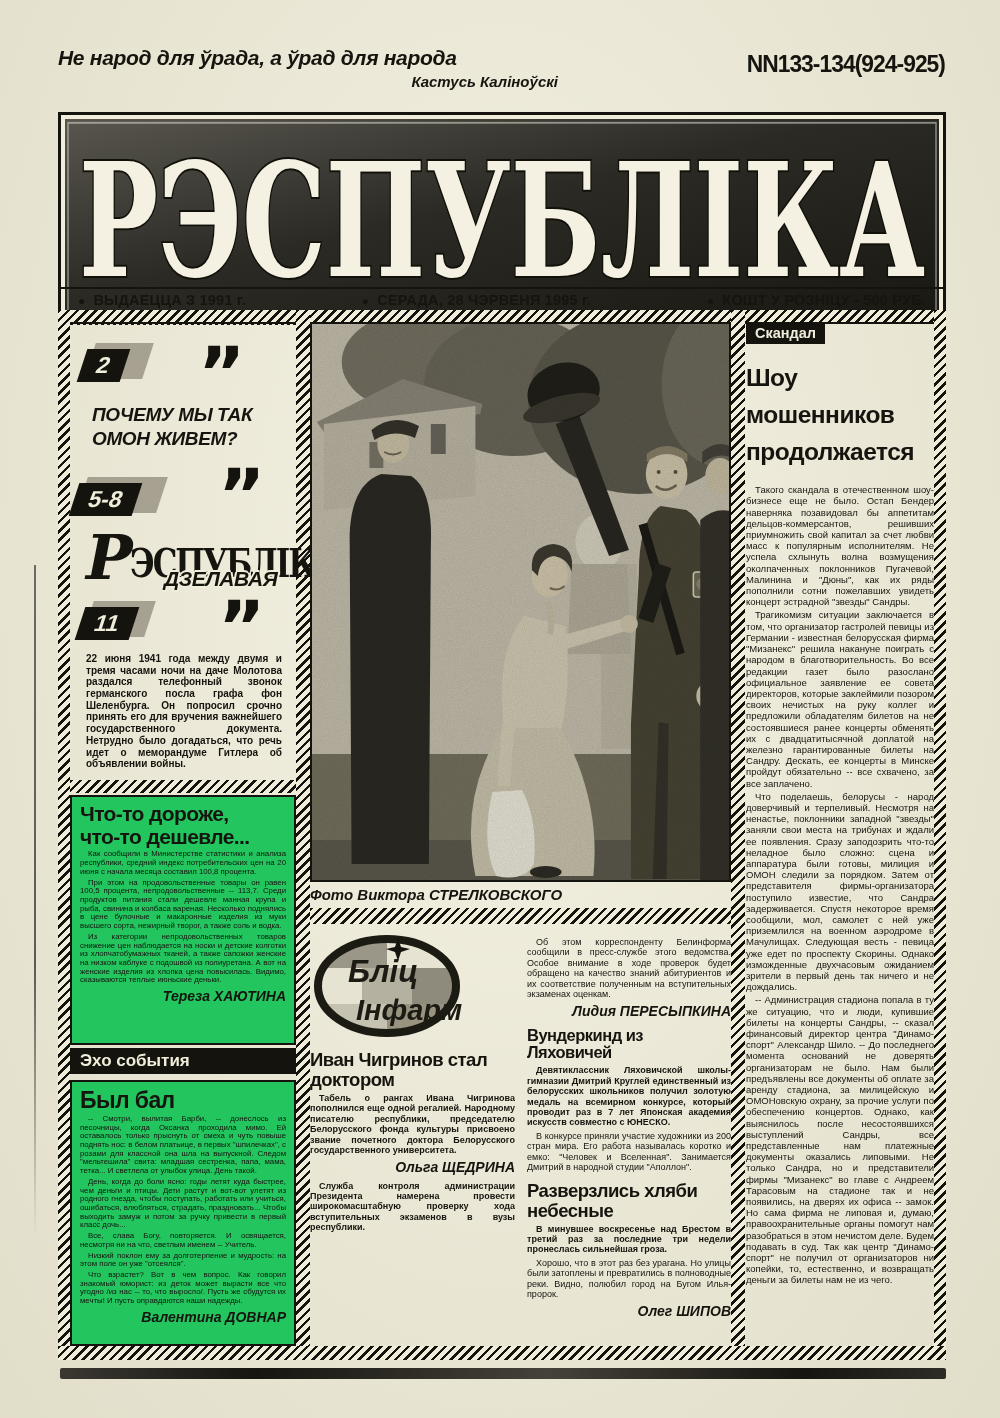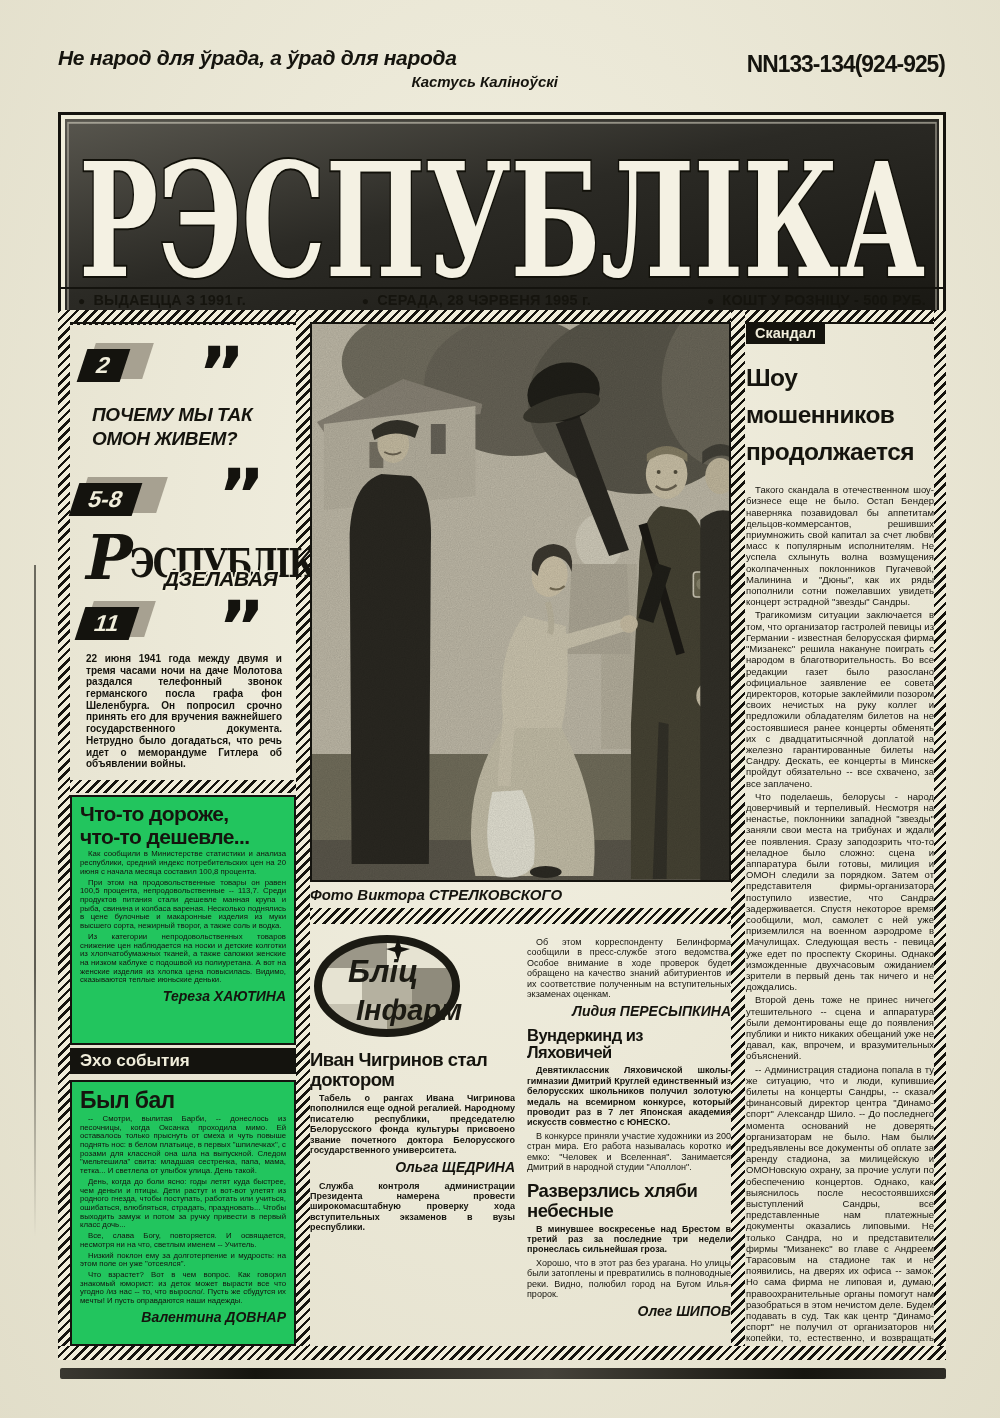--- a/index.html
+++ b/index.html
@@ -298,21 +298,20 @@
   <div class="abs" id="right-col">
     <span id="kicker">Скандал</span>
     <div id="scandal-hl">
       <div>Шоу мошенников</div>
       <div>продолжается</div>
     </div>
     <div class="body-m">
       <p>Такого скандала в отечественном шоу-бизнесе еще не было. Остап Бендер наверняка позавидовал бы аппетитам дельцов-коммерсантов, решивших приумножить свой капитал за счет любви масс к популярным исполнителям. Не успела схлынуть волна возмущения околпаченных поклонников Пугачевой, Малинина и "Дюны", как их ряды пополнили сотни пожелавших увидеть концерт эстрадной "звезды" Сандры.</p>
       <p>Трагикомизм ситуации заключается в том, что организатор гастролей певицы из Германии - известная белорусская фирма "Мизанекс" решила накануне поиграть с народом в благотворительность. Во все редакции газет было разослано официальное заявление ее совета директоров, которые заклеймили позором своих нечистых на руку коллег и предложили обладателям билетов на не состоявшиеся ранее концерты обменять их с двадцатитысячной доплатой на железно гарантированные билеты на Сандру. Дескать, ее концерты в Минске пройдут обязательно -- все схвачено, за все заплачено.</p>
       <p>Что поделаешь, белорусы - народ доверчивый и терпеливый. Несмотря на ненастье, поклонники западной "звезды" заняли свои места на трибунах и ждали ее появления. Сразу заподозрить что-то неладное было сложно: сцена и аппаратура были готовы, милиция и ОМОН следили за порядком. Затем от представителя фирмы-организатора поступило известие, что Сандра задерживается. Спустя некоторое время сообщили, мол, самолет с ней уже приземлился на военном аэродроме в Мачулищах. Следующая весть - певица уже едет по проспекту Скорины. Однако изможденные двухчасовым ожиданием зрители в первый день так ничего и не дождались.</p>
-      <p>Второй день тоже не принес ничего утешительного -- сцена и аппаратура были демонтированы еще до появления публики и никто никаких обещаний уже не давал, как, впрочем, и вразумительных объяснений.</p>
       <p>-- Администрация стадиона попала в ту же ситуацию, что и люди, купившие билеты на концерты Сандры, -- сказал финансовый директор центра "Динамо-спорт" Александр Шило. -- До последнего момента оснований не доверять организаторам не было. Нам были предъявлены все документы об оплате за аренду стадиона, за милицейскую и ОМОНовскую охрану, за прочие услуги по обеспечению концертов. Однако, как выяснилось после несостоявшихся выступлений Сандры, все представленные нам платежные документы оказались липовыми. Не только Сандра, но и представители фирмы "Мизанекс" во главе с Андреем Тарасовым на стадионе так и не появились, на дверях их офиса -- замок. Но сама фирма не липовая и, думаю, правоохранительные органы помогут нам разобраться в этом нечистом деле. Будем подавать в суд. Так как центр "Динамо-спорт" не получил от организаторов ни копейки, то, естественно, и возвращать деньги за билеты нам не из чего.</p>
 
     </div>
     
   </div>
 
   <div class="abs" id="scan-line"></div>
   <div class="abs" id="bottom-bar"></div>
 </div>
 

